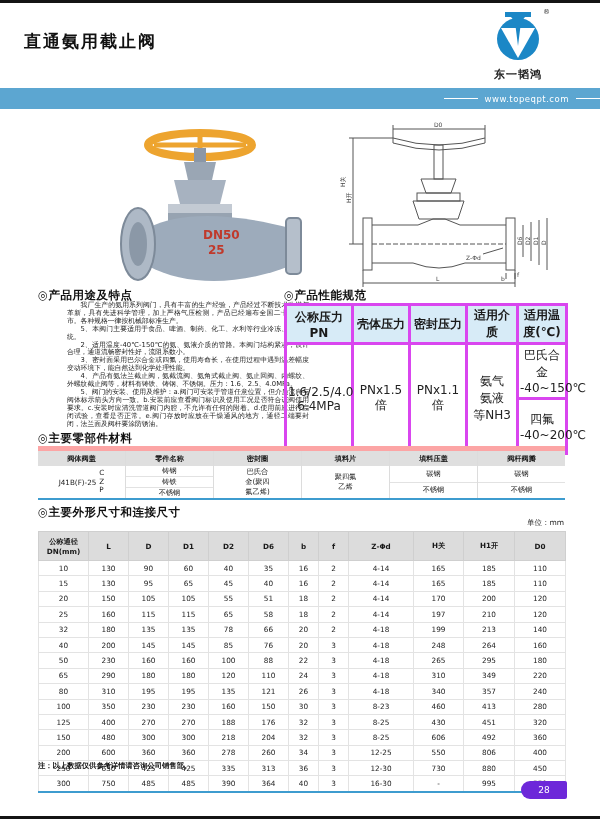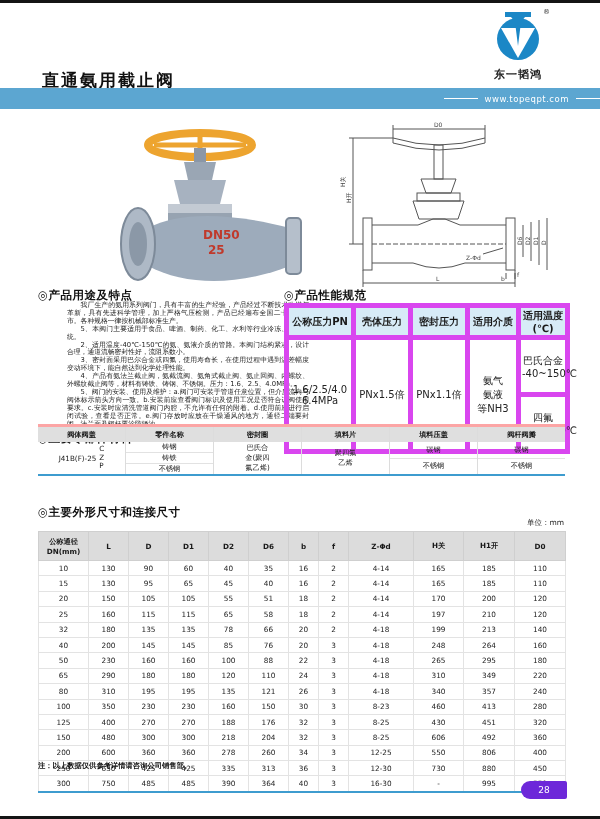--- a/index.html
+++ b/index.html
@@ -2,21 +2,21 @@
 <html><head>
 <meta charset="utf-8">
 <style>
   html,body{margin:0;padding:0;background:#fff;}
   body{font-family:"DejaVu Sans",sans-serif;color:#1a1a1a;}
   .page{position:relative;width:600px;height:819px;background:#fff;overflow:hidden;}
   .bar{position:absolute;left:0;width:600px;height:3px;background:#141414;}
   .bar.top{top:0;} .bar.bottom{bottom:0;}
 
   
-  .page-title{position:absolute;left:42px;top:30px;font-size:17px;font-weight:700;letter-spacing:2px;color:#111;margin-top:39px;}
+  .page-title{position:absolute;left:24px;top:30px;font-size:17px;font-weight:700;letter-spacing:2px;color:#111;}
   .logo{position:absolute;right:52px;top:8px;width:60px;text-align:center;}
   .logo .reg{position:absolute;right:-2px;top:0;font-size:7px;color:#333;}
   .logo-name{font-size:11px;font-weight:700;color:#222;margin-top:1px;letter-spacing:1px;}
   .banner{position:absolute;left:0;top:88px;width:600px;height:21px;background:#5ca6d1;display:flex;align-items:center;justify-content:flex-end;padding-left:8px;}
   .banner .seg{height:1px;background:#fff;}
   .banner .seg.l{width:34px;margin-right:7px;}
   .banner .seg.r{width:32px;margin-left:7px;}
   .banner-url{color:#fff;font-size:8.5px;letter-spacing:.5px;}
 
   
@@ -26,26 +26,26 @@
   
   .sec-h{position:absolute;font-size:11.5px;font-weight:700;color:#111;letter-spacing:.5px;}
 
   
   .features{position:absolute;left:38px;top:302px;width:242px;font-size:6.8px;line-height:7.9px;color:#222;text-align:justify;margin-left:29px;}
   .feat-p{margin:0;text-indent:2em;}
 
   
   table{border-collapse:collapse;table-layout:fixed;}
   .perf{position:absolute;left:284px;top:303px;width:281px;border-bottom:2px solid #3e9ccf;}
-  .perf th,.perf td{border:5px solid #d946ef;font-size:10px;text-align:center;white-space:pre-line;padding:1px;}
+  .perf th,.perf td{border:3px solid #d946ef;font-size:12px;text-align:center;white-space:pre-line;padding:1px;}
   .perf th{background:#d7ebf7;height:16px;font-weight:600;}
   .perf td{height:50px;color:#222;}
 
   
-  .mat{position:absolute;left:38px;top:424px;width:527px;display:flex;border-top:3px solid #fca5a5;border-bottom:2px solid #3e9ccf;justify-content:space-between;}
+  .mat{position:absolute;left:38px;top:446px;width:527px;display:flex;border-top:5px solid #fca5a5;border-bottom:2px solid #3e9ccf;justify-content:space-between;}
   .mat-col{flex:1;border-left:1px solid #dcdcdc;display:flex;flex-direction:column;}
   .mat-col:first-child{border-left:none;}
   .mat-h{background:#dfdfdf;height:15px;display:flex;align-items:center;justify-content:center;font-size:7.2px;font-weight:600;}
   .mat-body{flex:1;display:flex;flex-direction:column;}
   .mat-cell{flex:1;display:flex;align-items:center;justify-content:center;font-size:7.2px;color:#222;border-top:1px solid #e2e2e2;white-space:pre-line;text-align:center;}
   .mat-cell:first-child{border-top:none;}
   .model-cell{flex:1;display:flex;align-items:center;justify-content:center;gap:3px;font-size:7.2px;}
   .czp{display:flex;flex-direction:column;line-height:8.5px;}
 
   

